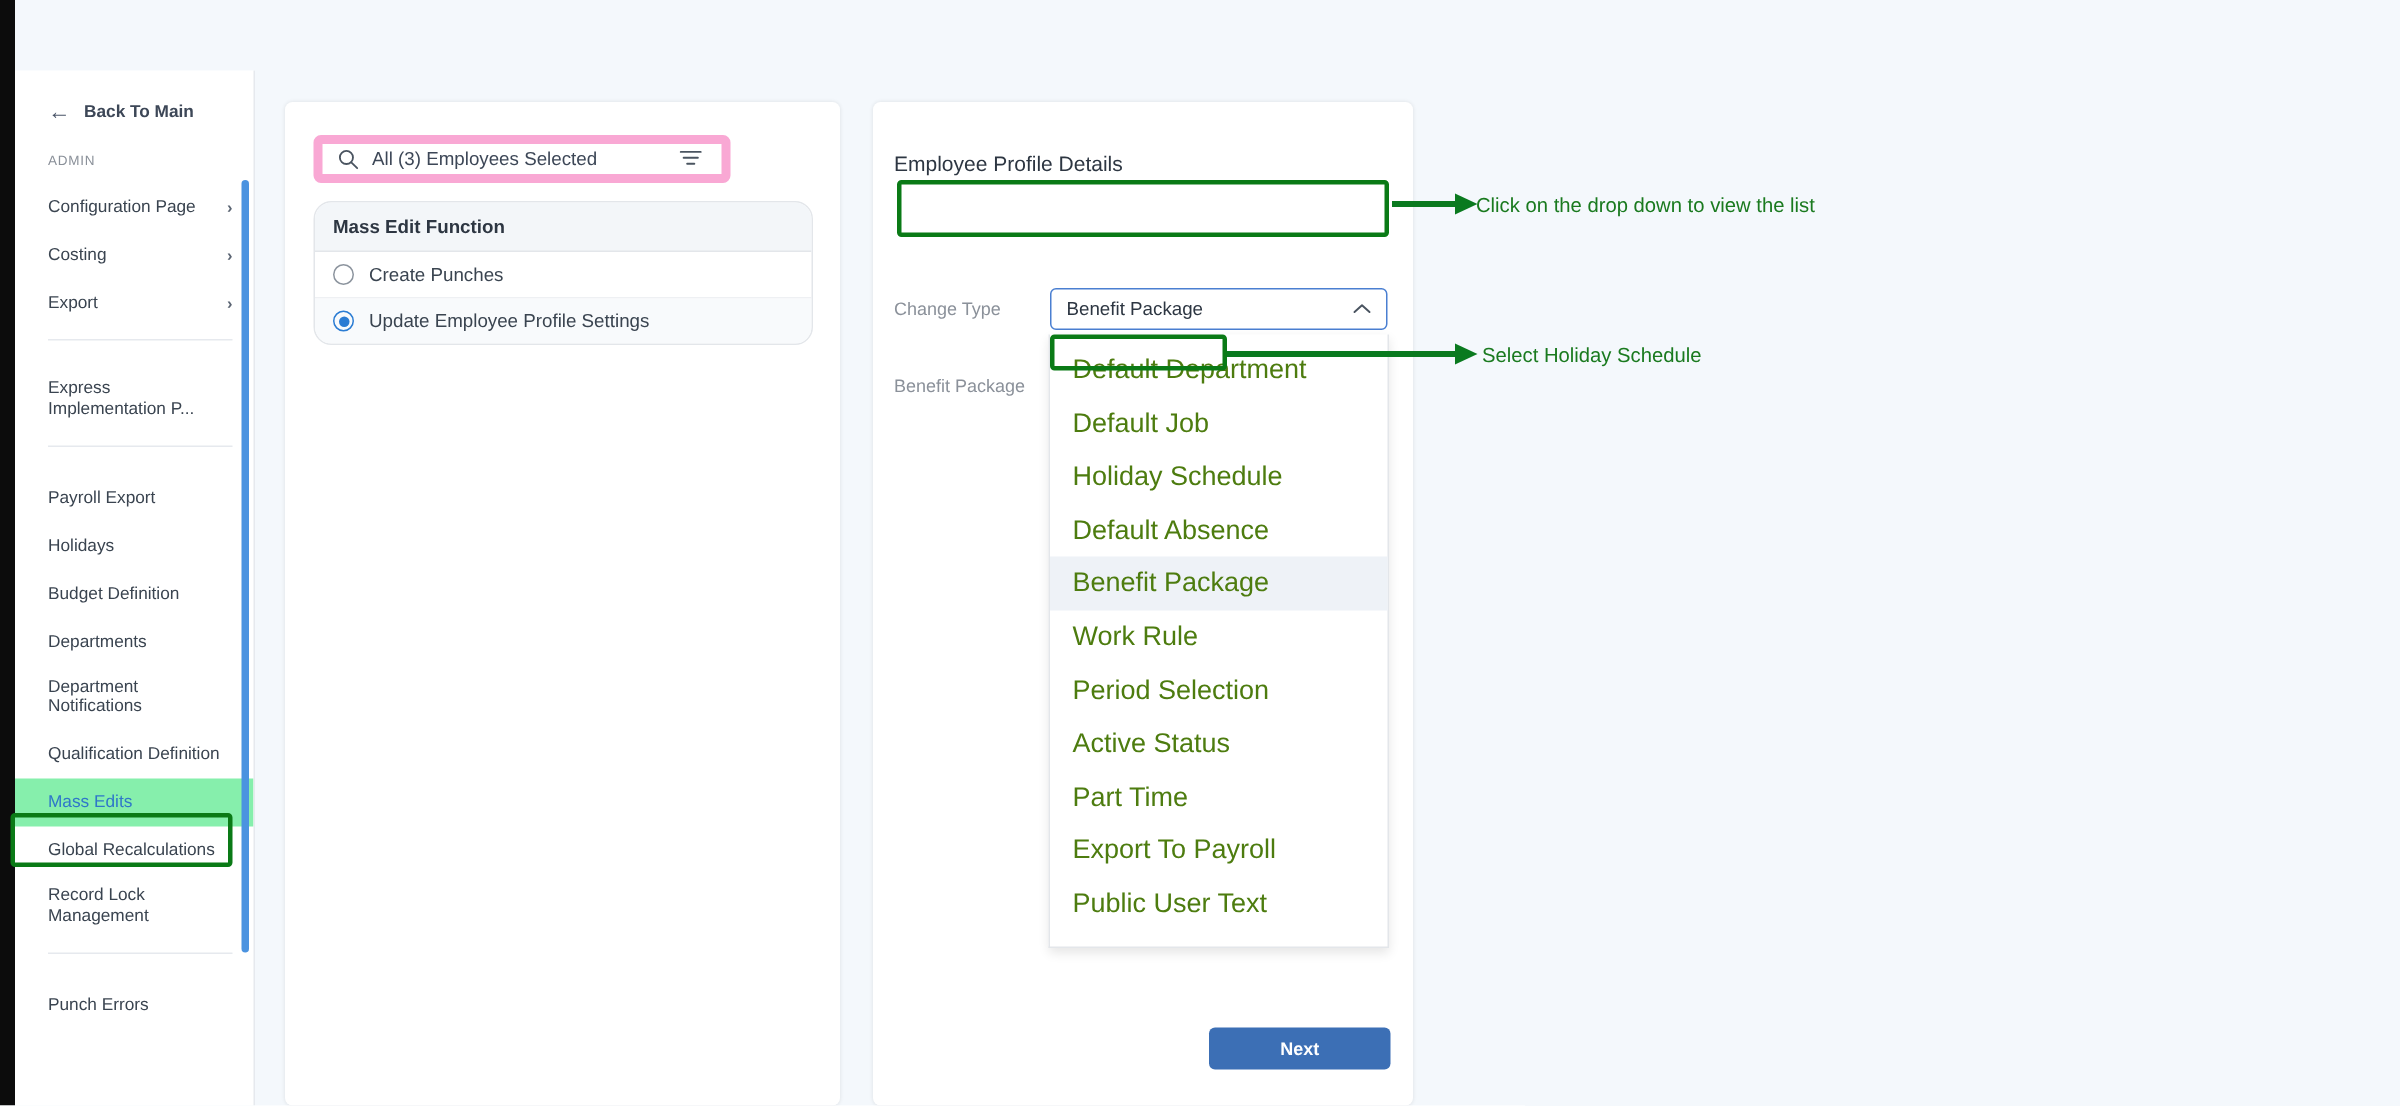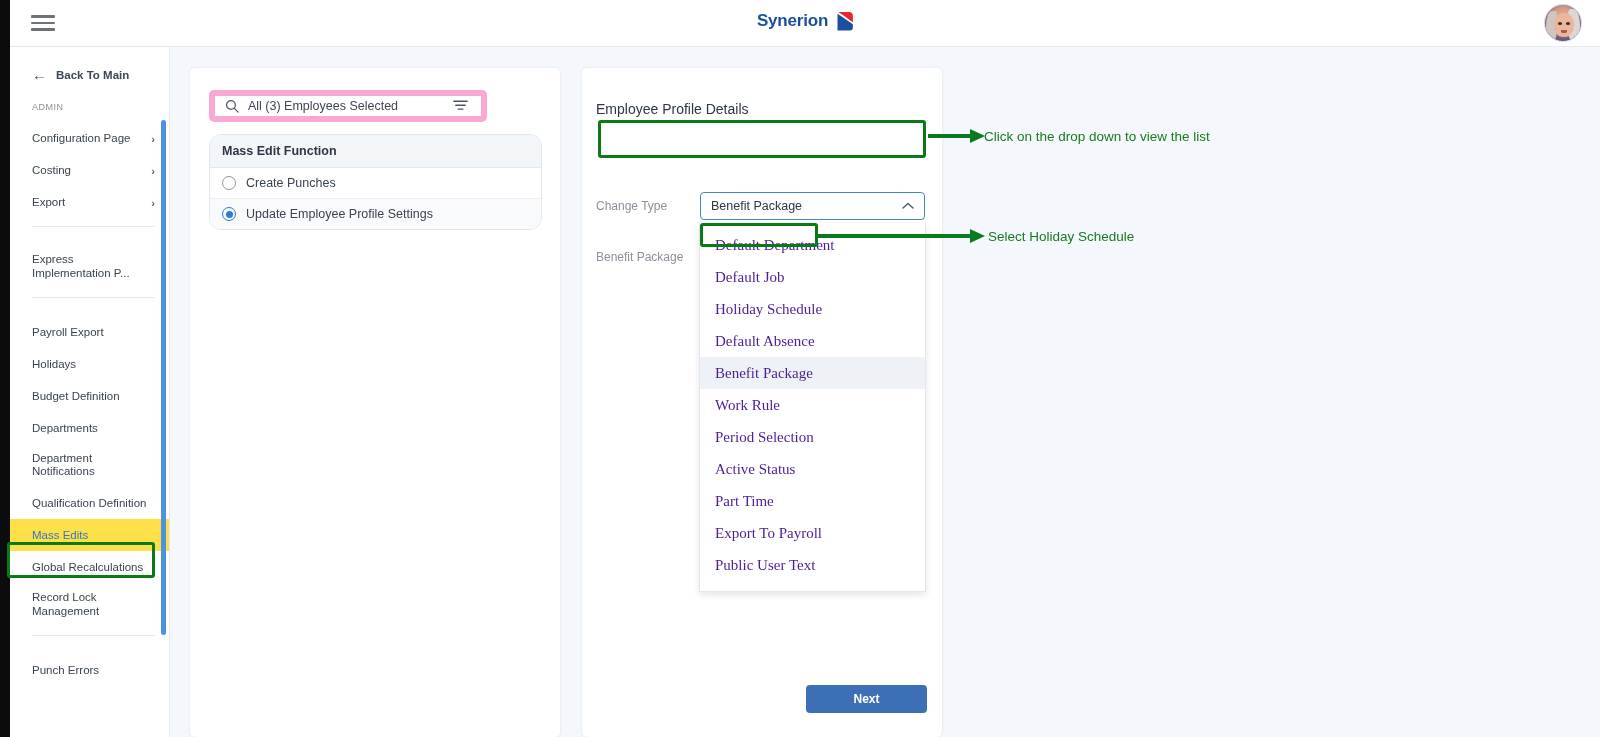--- a/index.html
+++ b/index.html
@@ -85,21 +85,21 @@
     padding: 14px 0 10px 22px; text-transform: uppercase;
   }
   .nav-item {
     display: flex; align-items: flex-end; justify-content: space-between;
     padding: 8px 14px 8px 22px;
     font-size: 11.5px; color: #3a4450; cursor: pointer; line-height: 1.2;
     min-height: 32px;
   }
   .nav-item .chev { font-size: 11px; color: #5a6472; font-weight: 600; }
   .nav-item.active {
-    background: #fde047; color: #2f77c9;
+    background: #86efac; color: #2f77c9;
   }
   .nav-divider { height: 1px; background: #e6e9ee; margin: 8px 14px 8px 22px; }
   .nav-gap { height: 10px; }
 
   .highlight-box {
     position: absolute; box-sizing: border-box;
     border: 3px solid #0a7a16; border-radius: 3px;
     pointer-events: none;
   }
   #hl-mass-edits { left: 7px; top: 542px; width: 148px; height: 36px; }
@@ -178,23 +178,22 @@
 
   .dropdown {
     position: absolute; left: 117px; top: 155px; width: 227px;
     background: #ffffff;
     border: 1px solid #e3e6ea; border-top: none;
     box-shadow: 0 3px 7px rgba(0,0,0,0.10);
     padding: 6px 0 10px 0;
     z-index: 6;
   }
   .dd-item {
-    padding: 7px 15px; font-size: 15px; color: #4c1d95; cursor: pointer;
+    padding: 7px 15px; font-size: 18px; color: #4d7c0f; cursor: pointer;
     line-height: 1.2;
-    font-family: Liberation Serif, serif;
   }
   .dd-item.sel { background: #eef2f7; }
 
   .next-btn {
     position: absolute; left: 224px; top: 617px; width: 121px; height: 28px;
     background: #3c6fb5; border-radius: 4px; border: none;
     color: #ffffff; font-size: 12px; font-weight: bold;
     cursor: pointer; font-family: "Liberation Sans", sans-serif;
   }
 
@@ -211,44 +210,20 @@
 
   .arrow { position: absolute; z-index: 7; }
 </style>
 </head>
 <body>
 
 <div id="root">
 
   <div class="edge-strip"></div>
 
-  <div class="header">
-    <div class="hamburger">
-      <span></span>
-        <span></span>
-        <span></span>
-    </div>
-
-    <div class="brand">
-      <span class="brand-text">Synerion</span>
-      <span class="brand-mark">
-        <span class="tri-red"></span>
-          <span class="tri-blue"></span>
-      </span>
-    </div>
-
-    <div class="avatar">
-      <span class="hair-l"></span>
-        <span class="hair-r"></span>
-      <span class="face"></span>
-        <span class="eye-l"></span>
-        <span class="eye-r"></span>
-        <span class="mouth"></span>
-    </div>
-  </div>
 
   <div class="sidebar">
     <div class="back-row">
       <span class="back-arrow">←</span>
       <span class="back-label">Back To Main</span>
     </div>
 
     <div class="section-head">ADMIN</div>
 
     <div>

